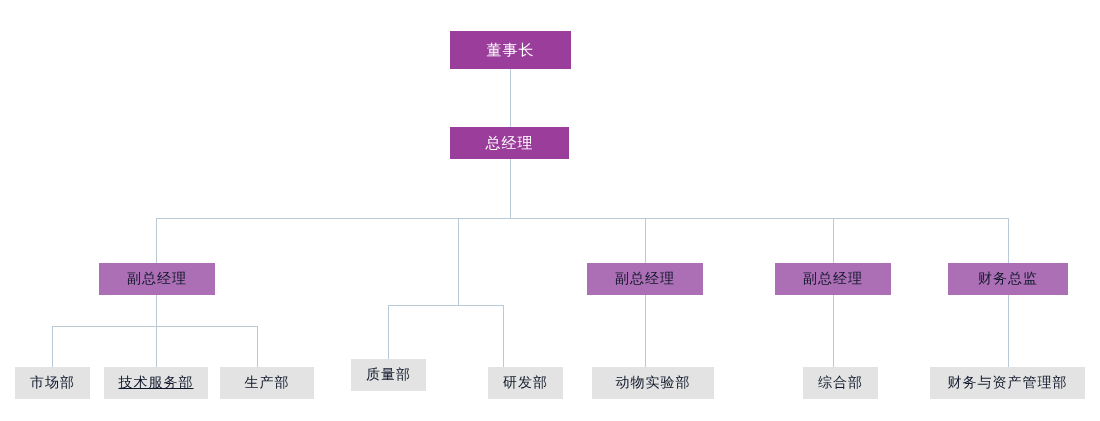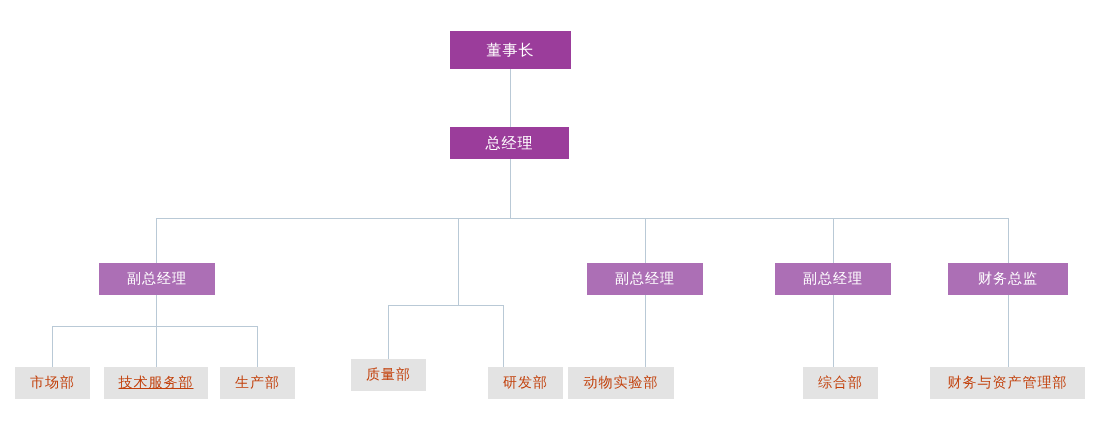--- a/index.html
+++ b/index.html
@@ -39,28 +39,28 @@
 
   .node-root {
     background: #9b3d9b;
     color: #ffffff;
     font-size: 15px;
     height: 38px;
   }
 
   .node-exec {
     background: #ac6fb5;
-    color: #ffffff;
+    color: #0f172a;
     font-size: 14px;
     height: 32px;
   }
 
   .node-dept {
     background: #e3e3e3;
-    color: #c2410c;
+    color: #0f172a;
     font-size: 14px;
     height: 32px;
   }
 </style>
 </head>
 <body>
 
 <div id="org-chart">
 
   <div class="line line-v" style="left:510px; top:69px; height:58px;"></div>
@@ -100,25 +100,25 @@
   <div class="node node-exec" style="left:587px; top:263px; width:116px;">副总经理</div>
 
   <div class="node node-exec" style="left:775px; top:263px; width:116px;">副总经理</div>
 
   <div class="node node-exec" style="left:948px; top:263px; width:120px;">财务总监</div>
 
   <div class="node node-dept" style="left:15px; top:367px; width:75px;">市场部</div>
 
   <div class="node node-dept" style="left:104px; top:367px; width:104px;text-decoration:underline;">技术服务部</div>
 
-  <div class="node node-dept" style="left:220px; top:367px; width:75px;">生产部</div>
+  <div class="node node-dept" style="left:220px; top:367px; width:94px;">生产部</div>
 
   <div class="node node-dept" style="left:351px; top:359px; width:75px;">质量部</div>
 
   <div class="node node-dept" style="left:488px; top:367px; width:75px;">研发部</div>
 
-  <div class="node node-dept" style="left:568px; top:367px; width:106px;">动物实验部</div>
+  <div class="node node-dept" style="left:592px; top:367px; width:122px;">动物实验部</div>
 
   <div class="node node-dept" style="left:803px; top:367px; width:75px;">综合部</div>
 
   <div class="node node-dept" style="left:930px; top:367px; width:155px;">财务与资产管理部</div>
 
 </div>
 
 </body></html>

